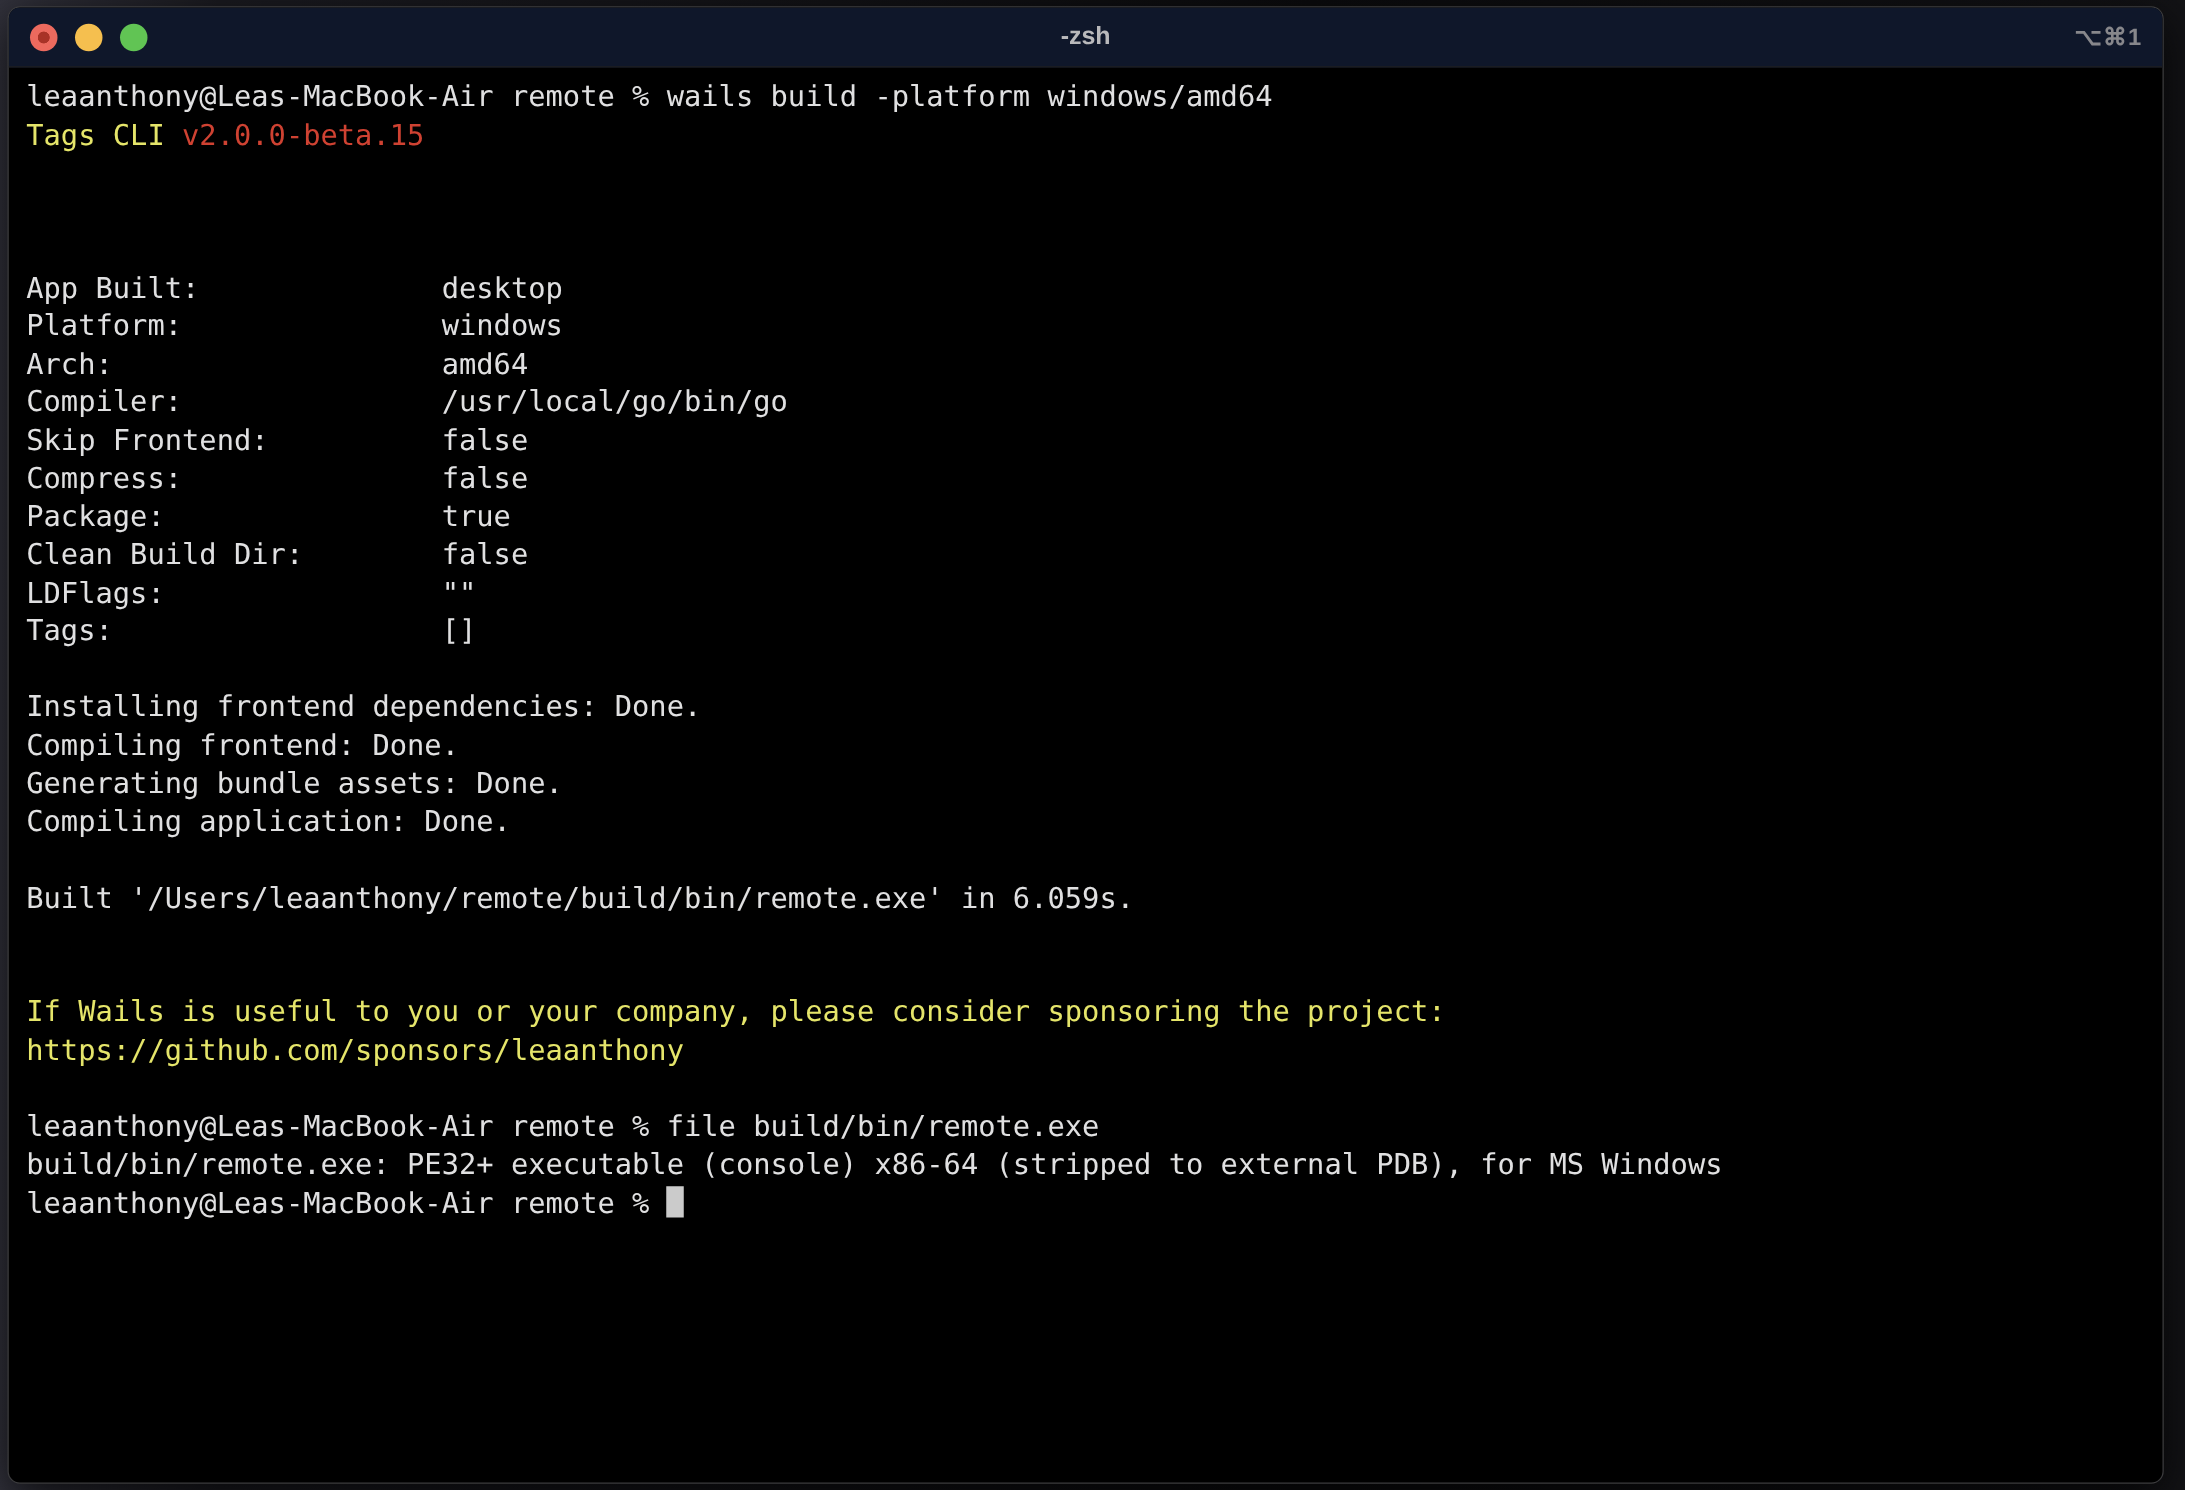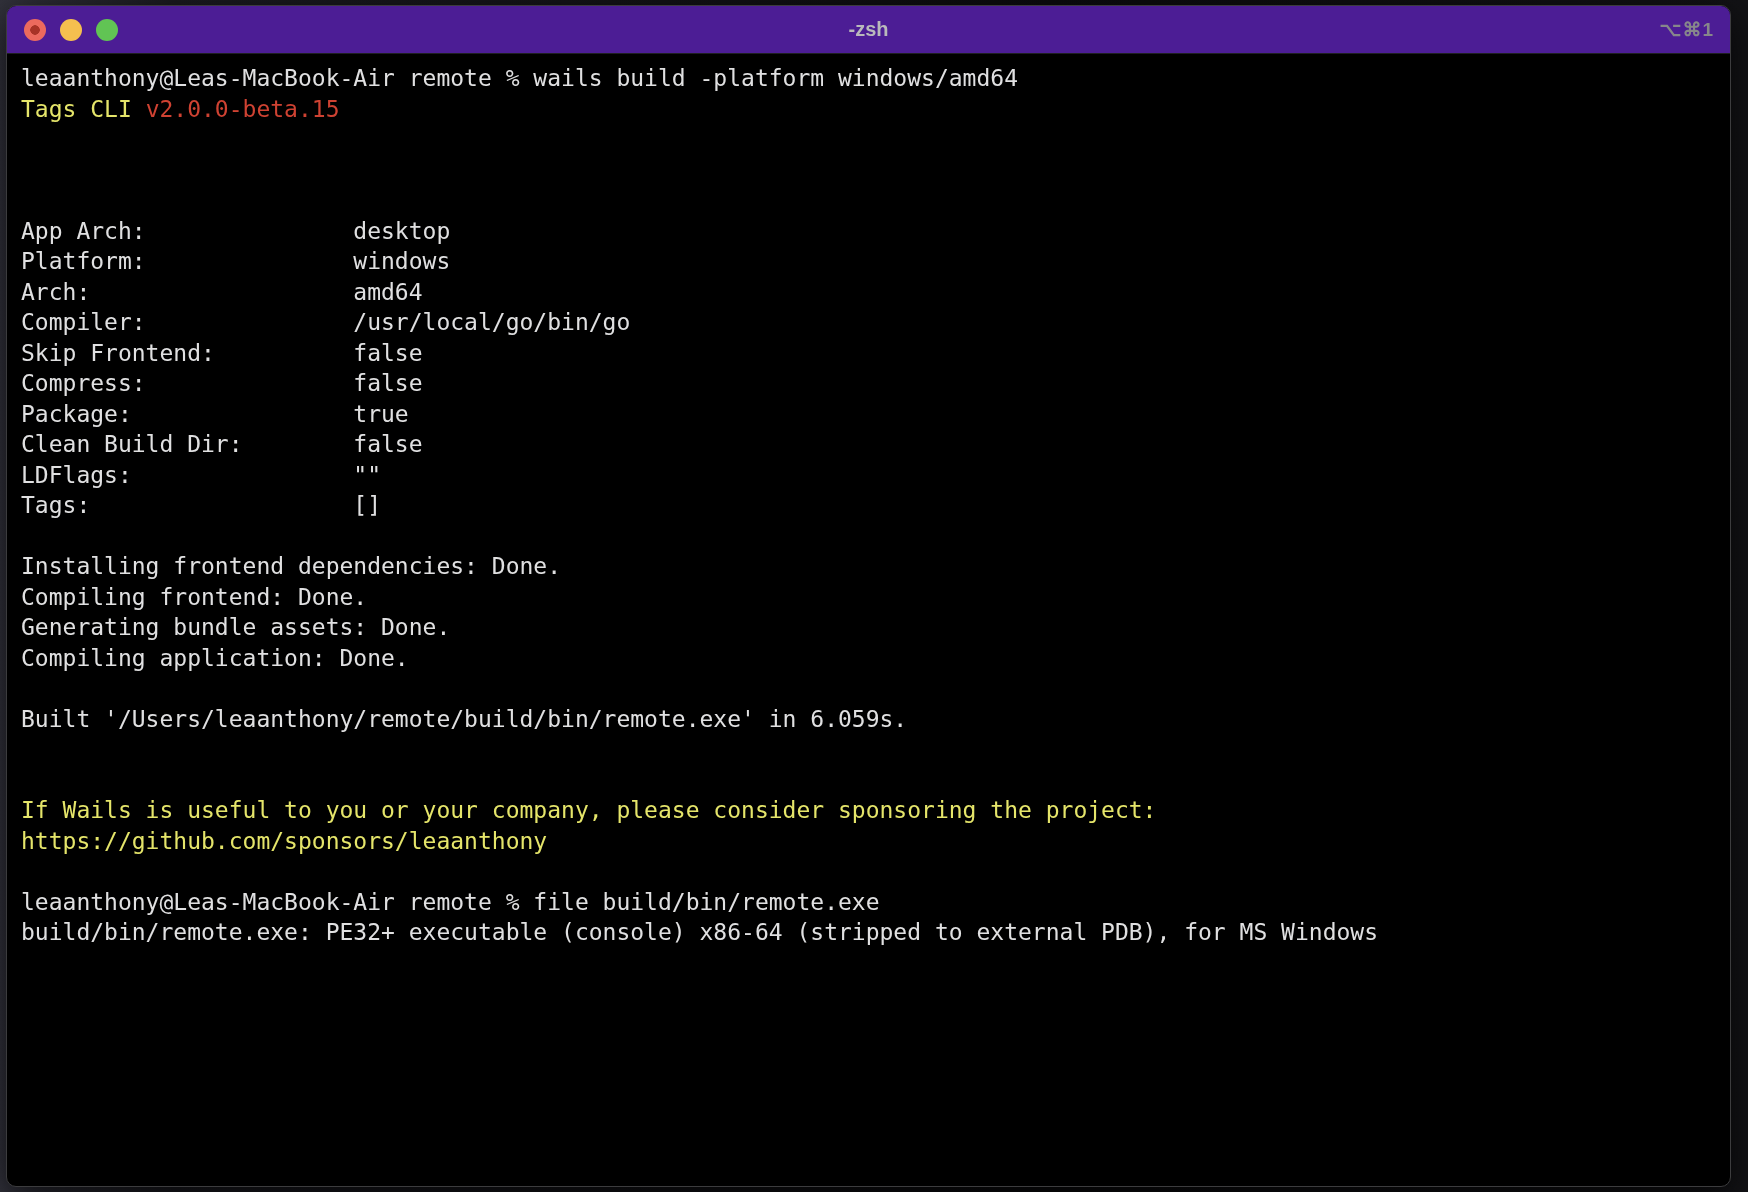--- a/index.html
+++ b/index.html
@@ -15,21 +15,21 @@
     background:#000000;
     border:1px solid #3c3c3e;
     border-radius:10px;
     overflow:hidden;
     display:flex; flex-direction:column;
     box-shadow: 0 10px 40px rgba(0,0,0,0.75);
   }
 
   .titlebar {
     flex:0 0 48px;
-    background:#4c1d95;
+    background:#0f172a;
     border-bottom:1px solid #1f1f21;
     position:relative;
     display:flex; align-items:center;
   }
   .traffic { display:flex; gap:14px; margin-left:17px; z-index:2; }
   .tl-btn { width:22px; height:22px; border-radius:50%; border:none; padding:0; cursor:default; }
   .tl-close { background: radial-gradient(circle, #a83327 0 4.5px, #ec6a5e 5px); }
   .tl-min   { background:#f5bf4f; }
   .tl-zoom  { background:#61c454; }
   .title {
@@ -80,21 +80,21 @@
   <div class="screen">
 
     <div class="line">leaanthony@Leas-MacBook-Air remote % wails build -platform windows/amd64</div>
 
     <div class="line"><span class="yellow">Tags CLI </span><span class="red">v2.0.0-beta.15</span></div>
 
     <div class="line"></div>
     <div class="line"></div>
     <div class="line"></div>
 
-    <div class="line"><span class="cfg-label">App Arch:</span><span>desktop</span></div>
+    <div class="line"><span class="cfg-label">App Built:</span><span>desktop</span></div>
     <div class="line"><span class="cfg-label">Platform:</span><span>windows</span></div>
     <div class="line"><span class="cfg-label">Arch:</span><span>amd64</span></div>
     <div class="line"><span class="cfg-label">Compiler:</span><span>/usr/local/go/bin/go</span></div>
     <div class="line"><span class="cfg-label">Skip Frontend:</span><span>false</span></div>
     <div class="line"><span class="cfg-label">Compress:</span><span>false</span></div>
     <div class="line"><span class="cfg-label">Package:</span><span>true</span></div>
     <div class="line"><span class="cfg-label">Clean Build Dir:</span><span>false</span></div>
     <div class="line"><span class="cfg-label">LDFlags:</span><span>""</span></div>
     <div class="line"><span class="cfg-label">Tags:</span><span>[]</span></div>
 
@@ -113,15 +113,16 @@
     <div class="line"></div>
 
     <div class="line yellow">If Wails is useful to you or your company, please consider sponsoring the project:</div>
     <div class="line yellow">https://github.com/sponsors/leaanthony</div>
 
     <div class="line"></div>
 
     <div class="line">leaanthony@Leas-MacBook-Air remote % file build/bin/remote.exe</div>
     <div class="line">build/bin/remote.exe: PE32+ executable (console) x86-64 (stripped to external PDB), for MS Windows</div>
 
+    <div class="line"><span>leaanthony@Leas-MacBook-Air remote % </span><span class="cursor"></span></div>
 
   </div>
 </div>
 
 </body></html>

